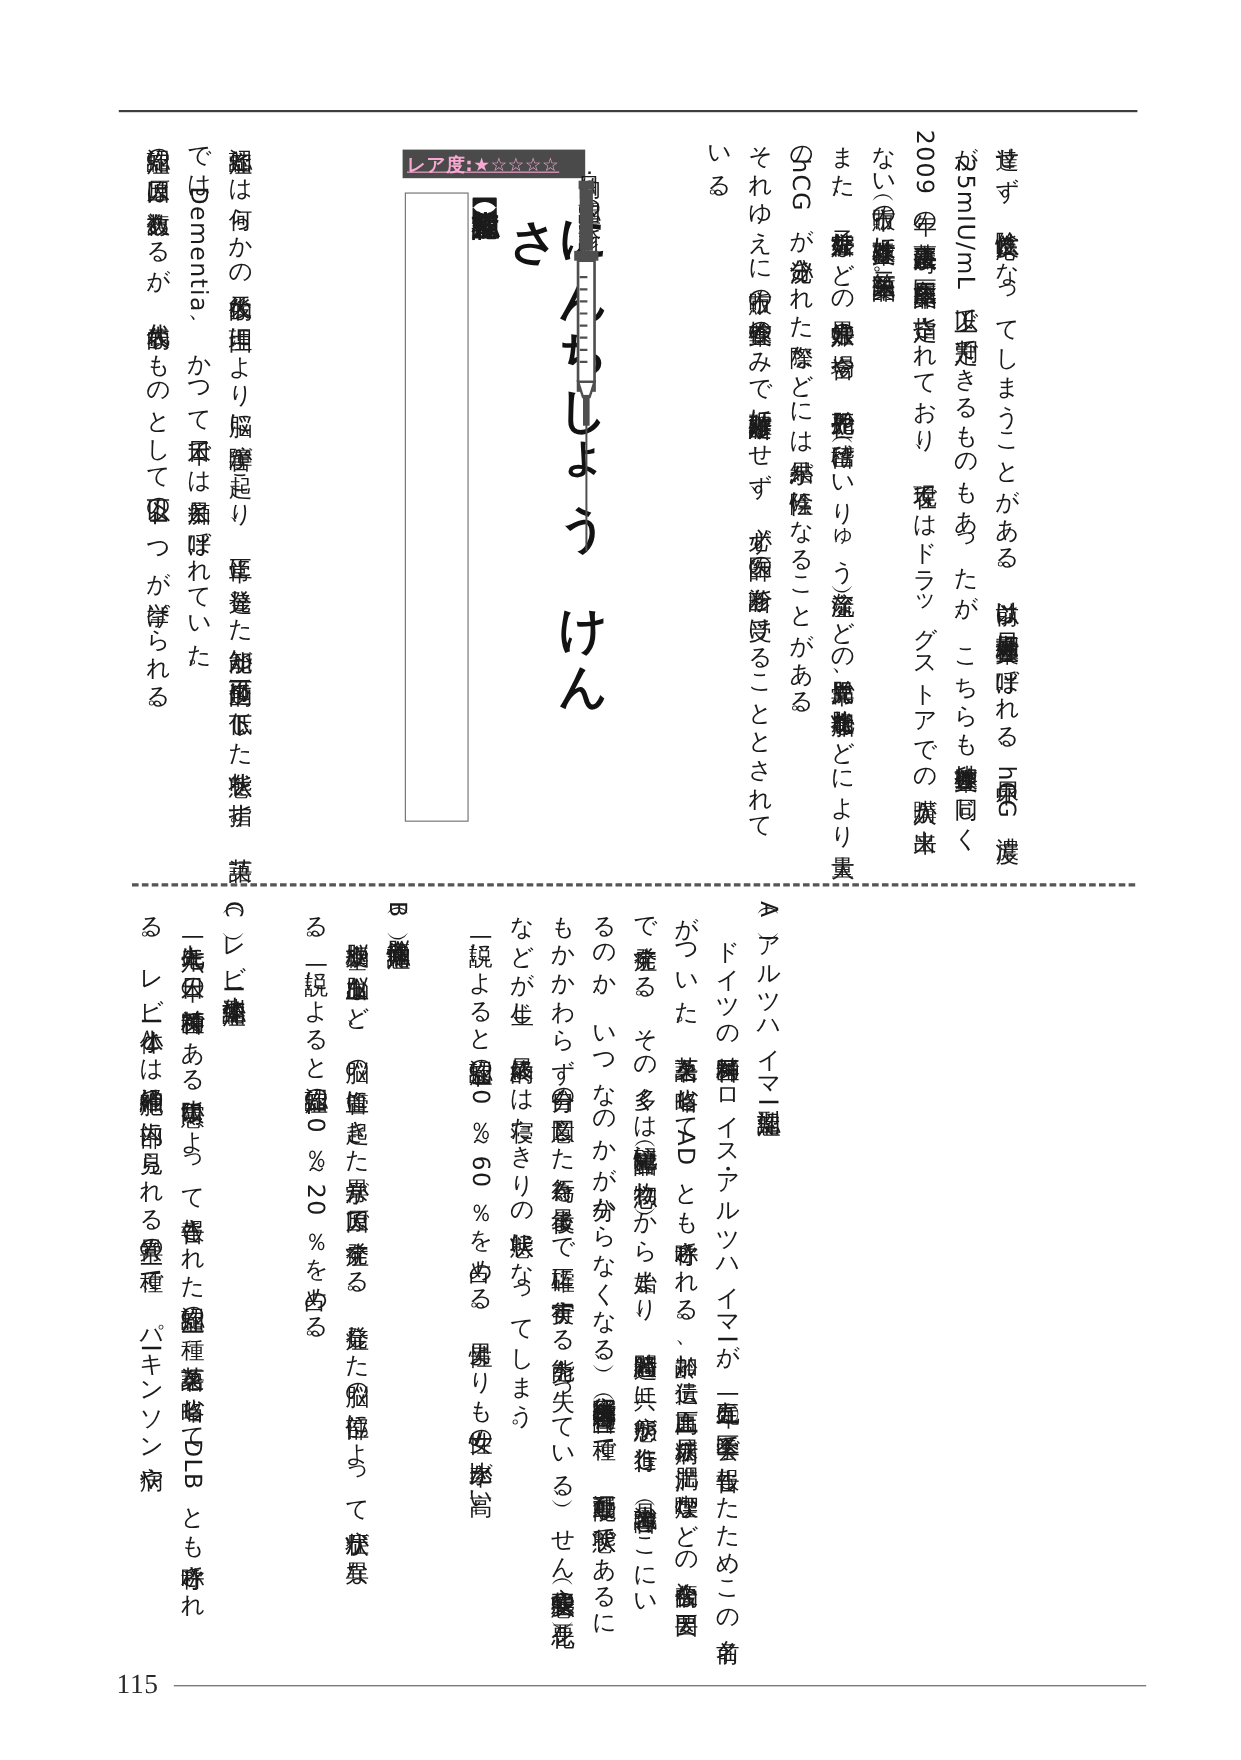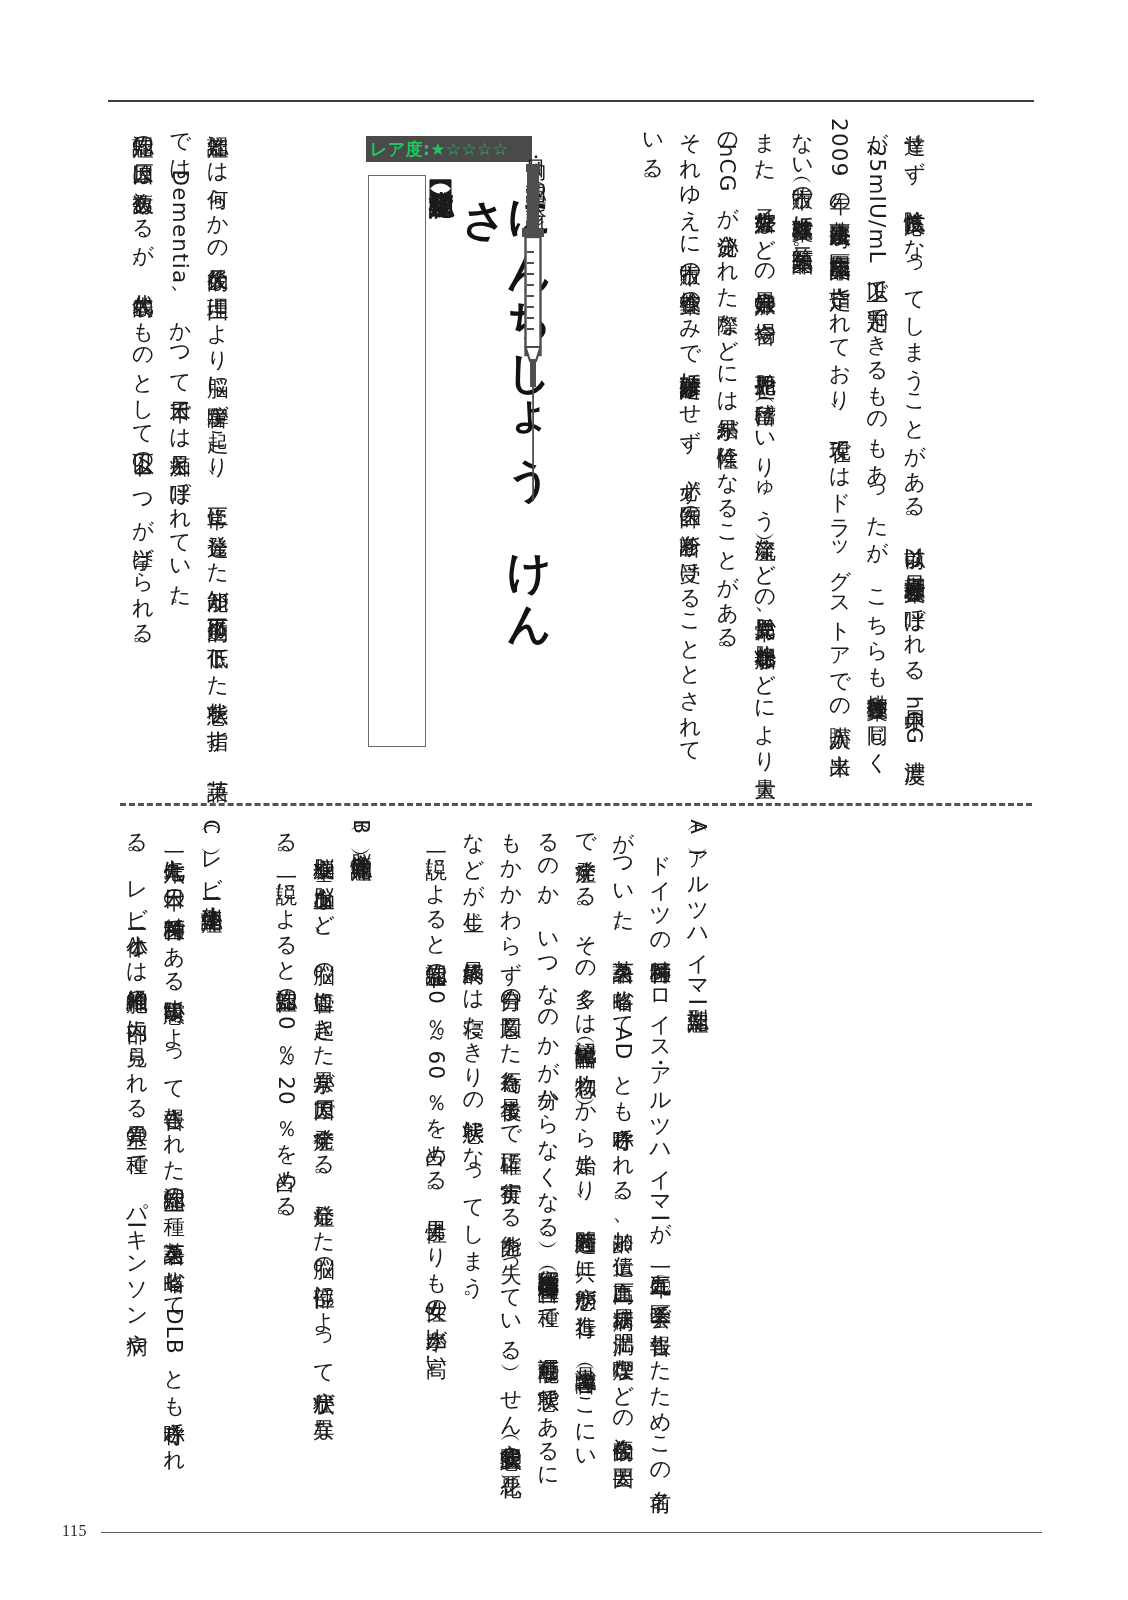--- a/index.html
+++ b/index.html
@@ -46,24 +46,25 @@
     left: 62px;
     top: 1516px;
     width: 980px;
     height: 30px;
     display: flex;
     align-items: center;
     gap: 14px;
   }
   .folio {
     font-family: "Liberation Serif", "DejaVu Serif", serif;
-    font-size: 16px;
+    font-size: 25px;
     letter-spacing: 0.5px;
     color: #2a2a2a;
     line-height: 1;
+    margin-left: 44px;
   }
   .footer-rule {
     flex: 1;
     height: 0;
     border-top: 1.6px solid #5a5a5a;
     margin-top: 2px;
   }
 
   
   .vt {
@@ -106,31 +107,32 @@
     height: 640px;
   }
 
   .rarity-badge {
     position: absolute;
     left: 0;
     top: 0;
     width: 166px;
     height: 26px;
     background: #4a4a4a;
-    color: #22c55e;
+    color: #f9a8d4;
     font-family: "DejaVu Sans", sans-serif;
     font-size: 17px;
     font-weight: bold;
     letter-spacing: 0.4px;
     display: flex;
     align-items: center;
     padding-left: 4px;
     box-sizing: border-box;
     white-space: nowrap;
     overflow: hidden;
+    text-decoration: underline;
   }
 
   .purpose-box {
     position: absolute;
     left: 2px;
     top: 39px;
     width: 58px;
     height: 572px;
     border: 1.6px solid #6b6b6b;
     background: #ffffff;

